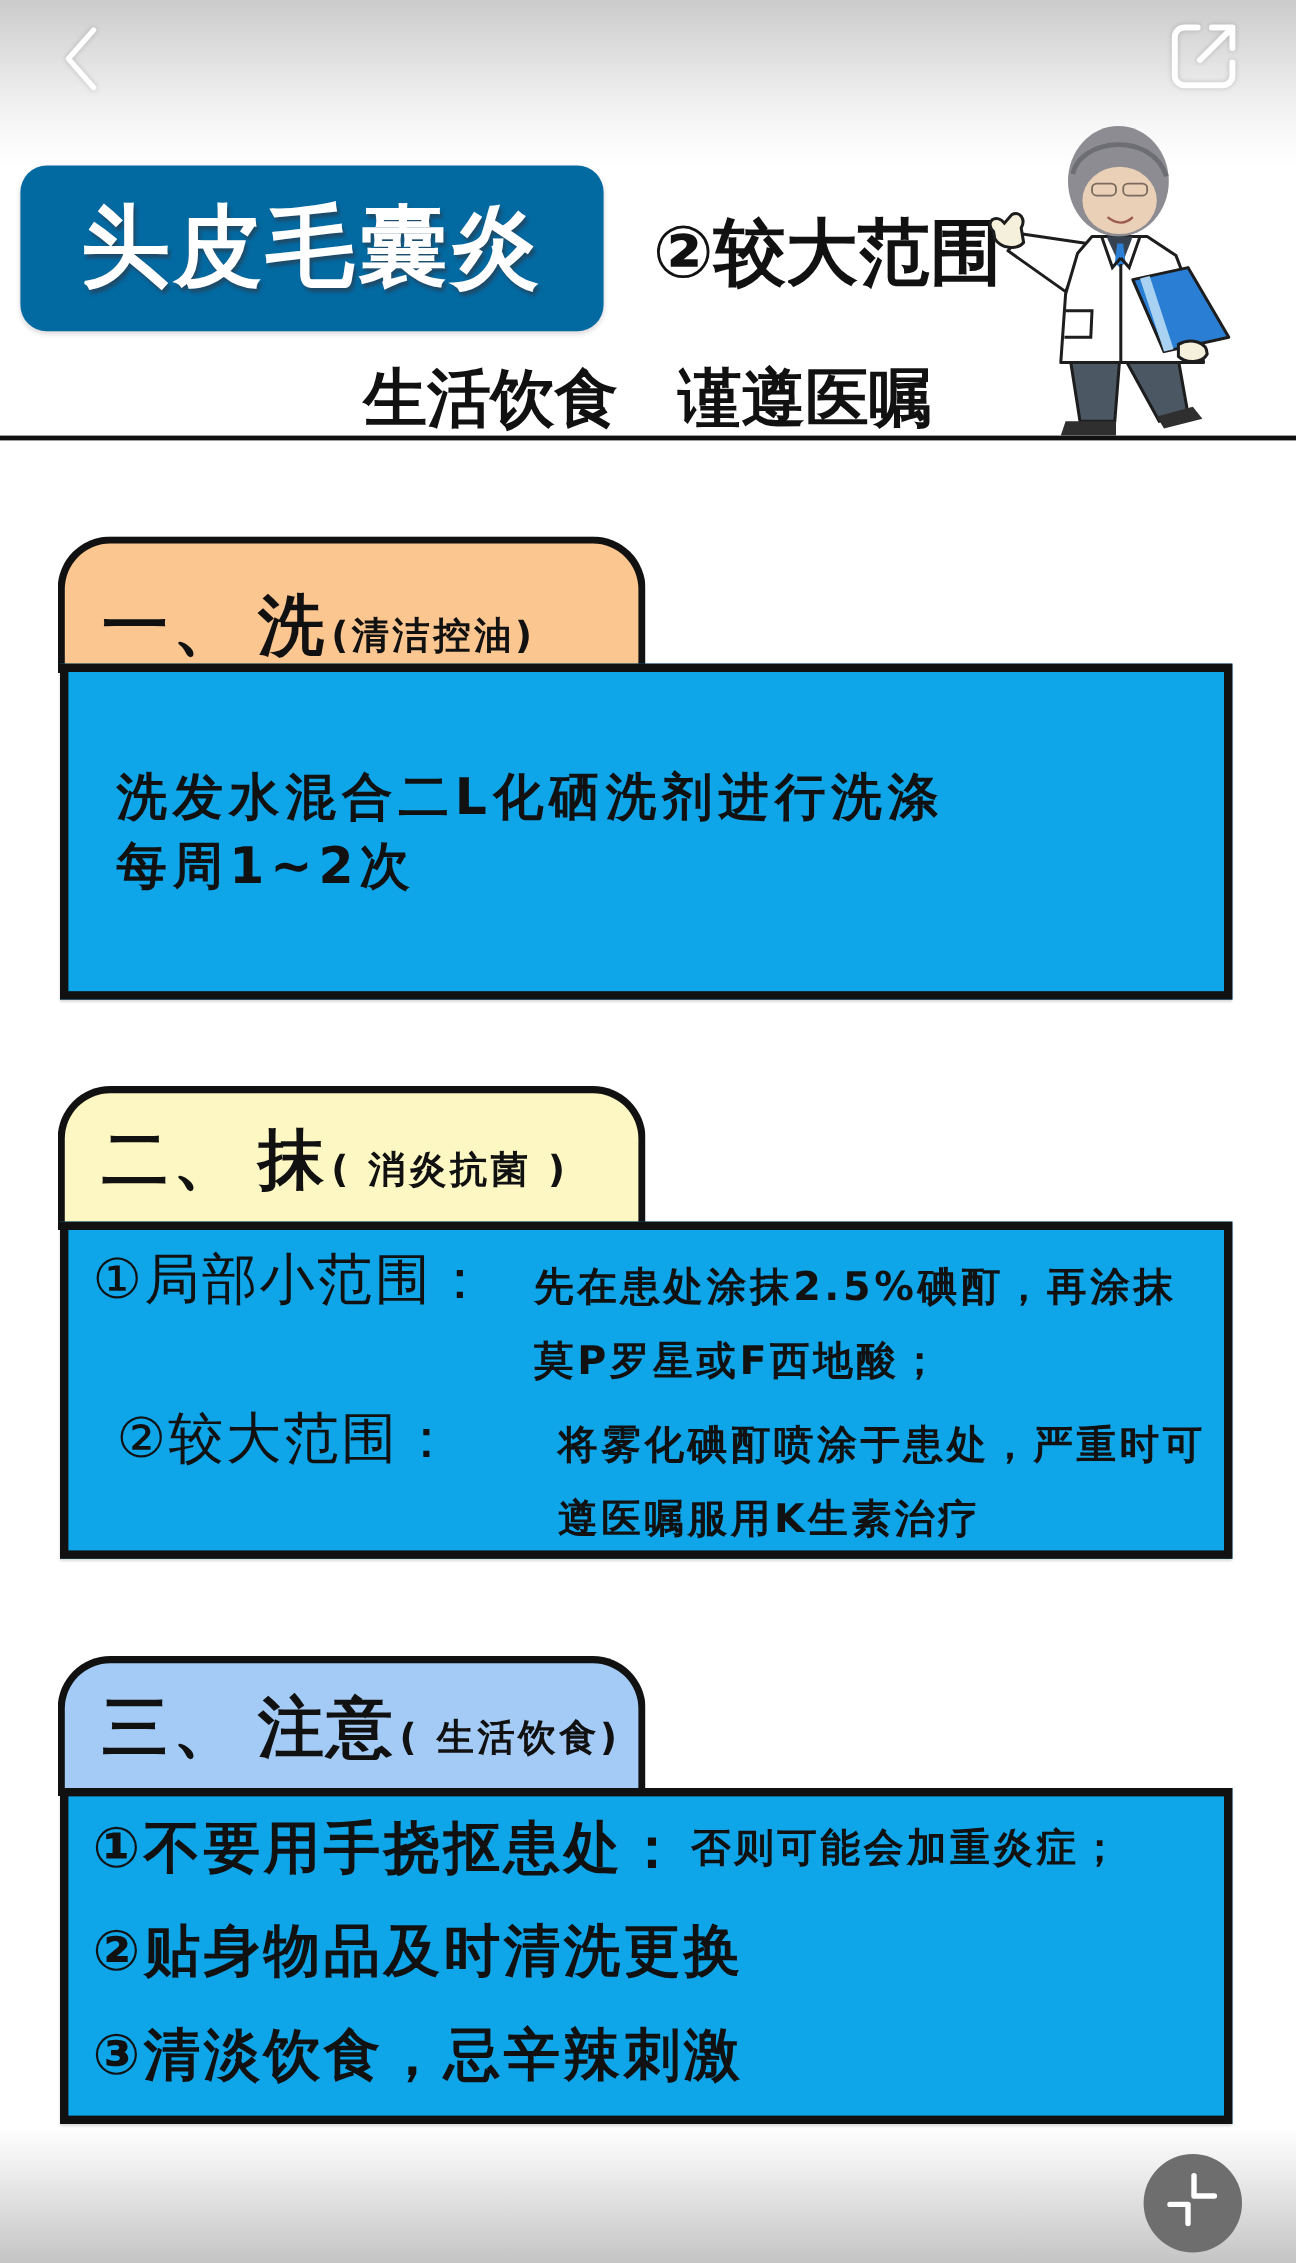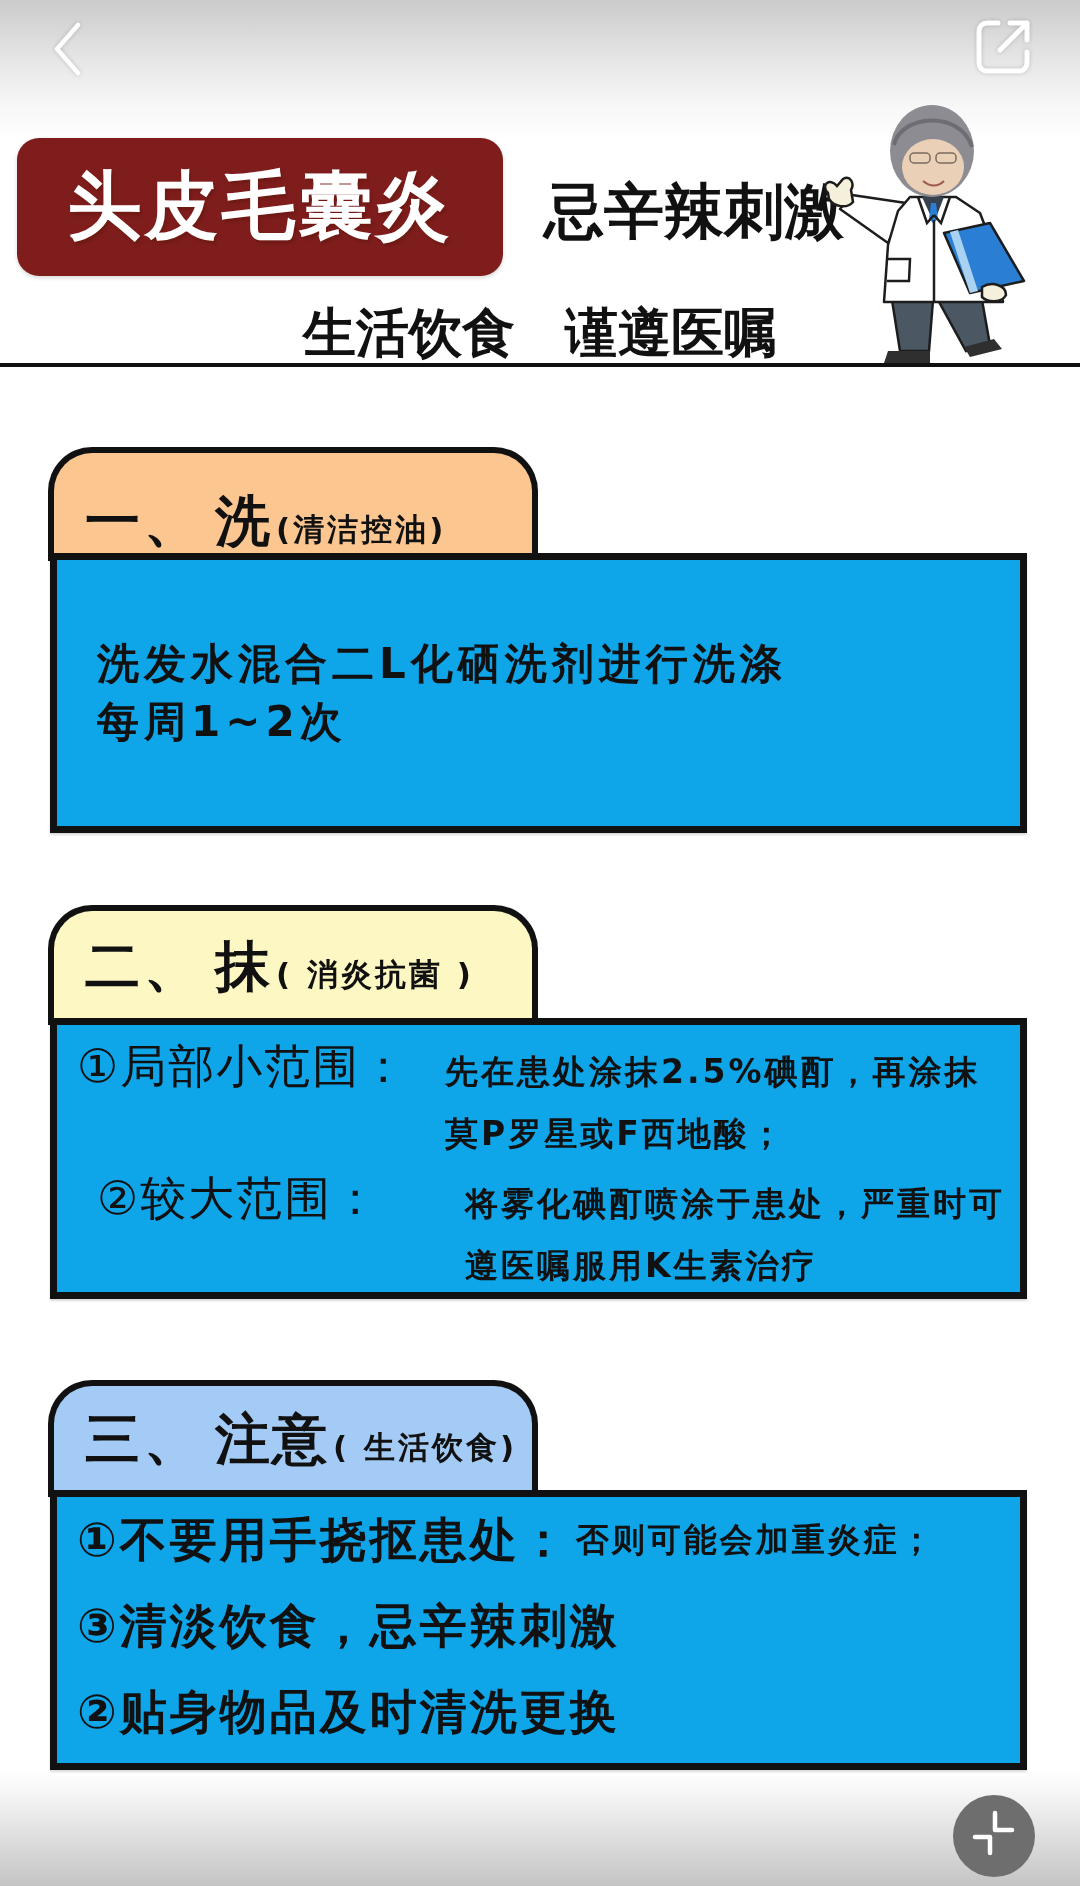--- a/index.html
+++ b/index.html
@@ -104,24 +104,24 @@
 </div>
 
 <div class="icon-btn share-btn">
   <svg width="62" height="62" viewBox="0 0 62 62">
     <path d="M26 7 H15 a8 8 0 0 0 -8 8 V47 a8 8 0 0 0 8 8 H47 a8 8 0 0 0 8 -8 V36" fill="none" stroke="#ffffff" stroke-width="5" stroke-linecap="round"></path>
     <line x1="28" y1="34" x2="54" y2="8" stroke="#ffffff" stroke-width="5" stroke-linecap="round"></line>
     <polyline points="38,7 55,7 55,24" fill="none" stroke="#ffffff" stroke-width="5" stroke-linecap="round" stroke-linejoin="round"></polyline>
   </svg>
 </div>
 
-<div class="badge" style="background-color: #7f1d1d;">
+<div class="badge" style="background-color: #0369a1;">
   <span class="badge-text">头皮毛囊炎</span>
 </div>
-<div class="title-suffix">忌辛辣刺激</div>
+<div class="title-suffix">②较大范围</div>
 <div class="disclaimer d1">生活饮食</div>
 <div class="disclaimer d2">谨遵医嘱</div>
 <div class="divider"></div>
 
 <svg class="doctor" viewBox="0 0 230 275">
 
   <path d="M82 205 L123 205 L119 256 L90 256 Z" fill="#4b5863" stroke="#1d1d1d" stroke-width="2.5"></path>
   <path d="M128 205 L172 205 L180 250 L156 256 Z" fill="#4b5863" stroke="#1d1d1d" stroke-width="2.5"></path>
 
   <path d="M78 256 L120 256 L120 268 L74 268 Z" fill="#2f2f2f"></path>
@@ -206,24 +206,24 @@
       <span class="tab-sub">( 生活饮食)</span>
     </div>
   </div>
   <div class="box" style="top:110px; height:280px;">
     <div class="note-list">
       <div class="note-item">
         <span class="note-label">①不要用手挠抠患处：</span>
         <span class="note-extra">否则可能会加重炎症；</span>
       </div>
       <div class="note-item">
+        <span class="note-label">②贴身物品及时清洗更换</span>
+      </div>
+      <div class="note-item">
         <span class="note-label">③清淡饮食，忌辛辣刺激</span>
-      </div>
-      <div class="note-item">
-        <span class="note-label">②贴身物品及时清洗更换</span>
       </div>
     </div>
   </div>
 </div>
 
 <div class="bottombar"></div>
 
 <div class="fab" style="background-color: rgb(110, 110, 110);">
   <svg width="82" height="82" viewBox="0 0 82 82">
     <polyline points="42,18 42,35 59,35" fill="none" stroke="#ffffff" stroke-width="4.5" stroke-linecap="round" stroke-linejoin="round"></polyline>

